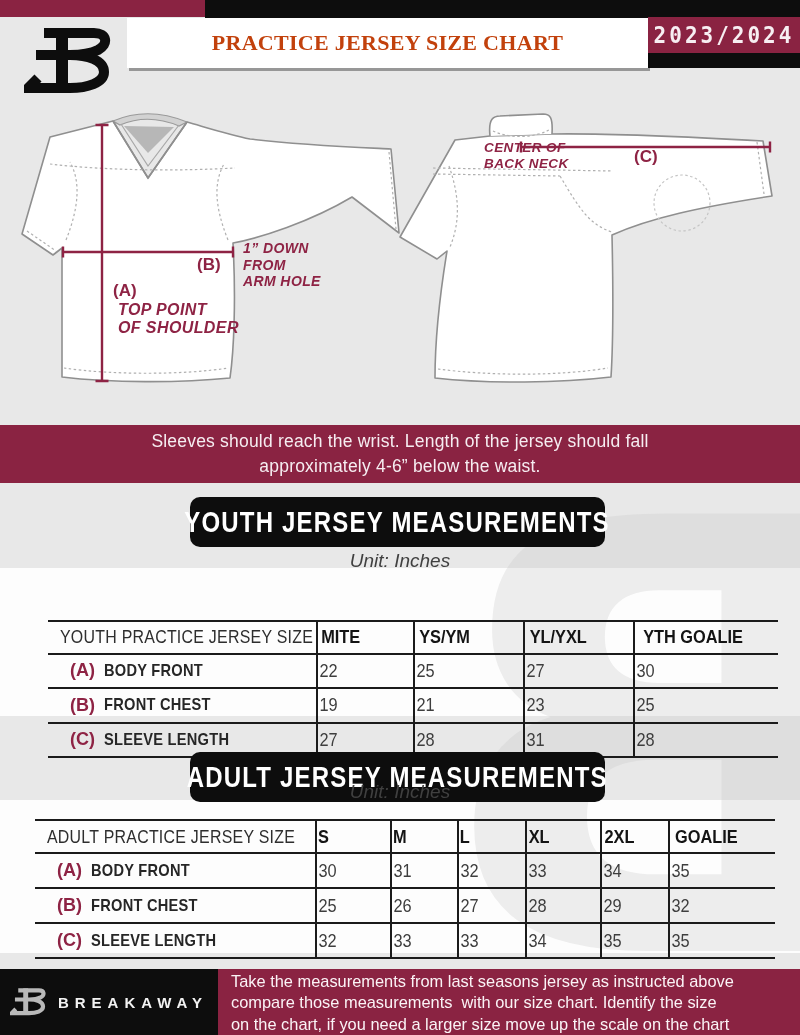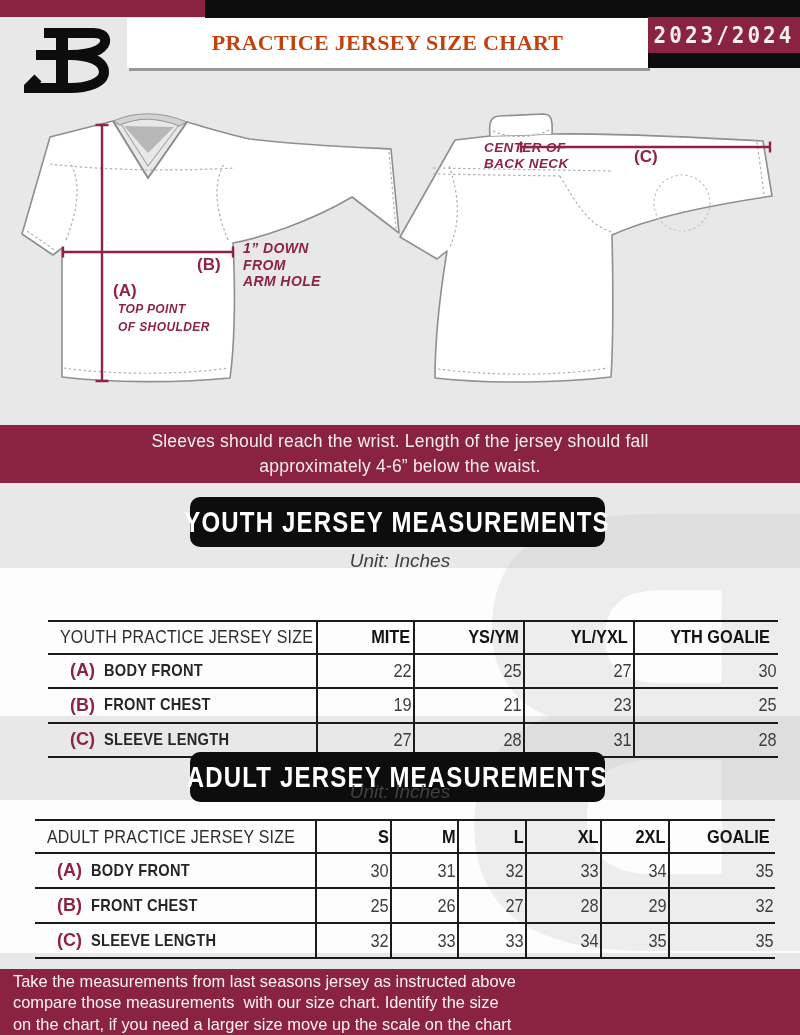--- a/index.html
+++ b/index.html
@@ -23,21 +23,21 @@
               display:flex;align-items:center;justify-content:center;}
   .season-box span{font-family:"DejaVu Sans Mono",monospace;font-weight:700;font-size:21px;
                    letter-spacing:3px;color:#f7eef2;transform:scaleY(1.12);white-space:nowrap;}
   .logo-top{position:absolute;left:24px;top:24px;z-index:3;}
   
   .diagram-svg{position:absolute;left:0;top:0;width:800px;height:430px;z-index:2;}
   .note{position:absolute;z-index:3;color:#8e2344;font-style:italic;font-weight:700;
         font-size:14px;line-height:16.5px;letter-spacing:.4px;white-space:nowrap;}
   .marker{position:absolute;z-index:3;color:#8e2344;font-weight:700;font-size:17px;white-space:nowrap;}
   .n-bdesc{left:243px;top:240px;}
-  .n-adesc{left:118px;top:301px;font-size:12px;line-height:17.5px;}
+  .n-adesc{left:118px;top:301px;font-size:16px;line-height:17.5px;}
   .n-cdesc{left:484px;top:92px;font-size:13.5px;line-height:15.5px;margin-top:48px;}
   .m-a{left:113px;top:281px;}
   .m-b{left:197px;top:255px;}
   .m-c{left:634px;top:147px;}
   
   .banner{position:absolute;left:0;top:425px;width:800px;height:58px;background:#8a2342;z-index:2;
           display:flex;flex-direction:column;align-items:center;justify-content:center;}
   .banner div{color:#f6edf1;font-size:17.5px;line-height:25px;letter-spacing:.2px;white-space:pre;}
   
   .pill{position:absolute;left:190px;width:415px;height:50px;background:#0d0d0d;border-radius:10px;
@@ -50,21 +50,21 @@
   .unit.youth{top:550px;} .unit.adult{top:781px;}
   
   .sizetable{position:absolute;z-index:2;display:grid;margin-top:45px;}
   .sizetable.ytable{left:48px;top:575px;width:730px;grid-template-columns:268px 97px 110px 110px 145px;
                     grid-auto-rows:34.5px;}
   .sizetable.atable{left:35px;top:774px;width:740px;grid-template-columns:280px 75px 67px 68px 75px 68px 107px;
                     grid-auto-rows:35px;}
   .trow{display:contents;}
   .tcell{border-bottom:2px solid #1b1b1b;display:flex;align-items:center;min-width:0;}
   .sizetable .trow:first-child .tcell{border-top:2px solid #1b1b1b;}
-  .vc{justify-content:flex-end;border-left:2px solid #1b1b1b;padding-left:40px;}
+  .vc{justify-content:flex-start;border-left:2px solid #1b1b1b;}
   .lc{padding-left:22px;} .lh{padding-left:12px;}
   .cond{display:inline-block;transform:scaleX(.86);transform-origin:left center;white-space:nowrap;}
   .vc .cond{transform-origin:center;}
   .hdr{font-size:18.5px;color:#2e2e2e;letter-spacing:.3px;}
   .bold{font-weight:700;font-size:19px;color:#141414;}
   .key{font-weight:700;font-size:18px;color:#8e2344;margin-right:9px;flex:none;}
   .rlabel{font-weight:700;font-size:17px;color:#262626;letter-spacing:.3px;}
   .val{font-size:19px;color:#3e3e3e;}
   
   .footer{position:absolute;left:0;top:969px;width:800px;height:66px;z-index:4;display:flex;}
@@ -282,20 +282,27 @@
         </div><div class="tcell vc">
           <span class="cond val">34</span>
         </div><div class="tcell vc">
           <span class="cond val">35</span>
         </div><div class="tcell vc">
           <span class="cond val">35</span>
         </div></div>
     </div>
 
   <div class="footer">
+    <div class="f-black">
+      <svg width="38" height="32" viewBox="0 0 92 74">
+        <path d="M38 4 V68" stroke="#b9b9b9" stroke-width="12" fill="none"></path>
+        <path d="M20 9 H70 C83 9 85 20 74 26 C66 30 56 31 46 31 H12 M46 31 C63 31 80 36 80 48 C80 59 63 64 46 64 H4 L14 54" fill="none" stroke="#b9b9b9" stroke-width="10"></path>
+      </svg>
+      <span class="f-brand">BREAKAWAY</span>
+    </div>
     <div class="f-maroon">
       <div class="f-line">Take the measurements from last seasons jersey as instructed above</div>
       <div class="f-line">compare those measurements  with our size chart. Identify the size</div>
       <div class="f-line">on the chart, if you need a larger size move up the scale on the chart</div>
     </div>
   </div>
 
 </div>
 
 </body></html>

